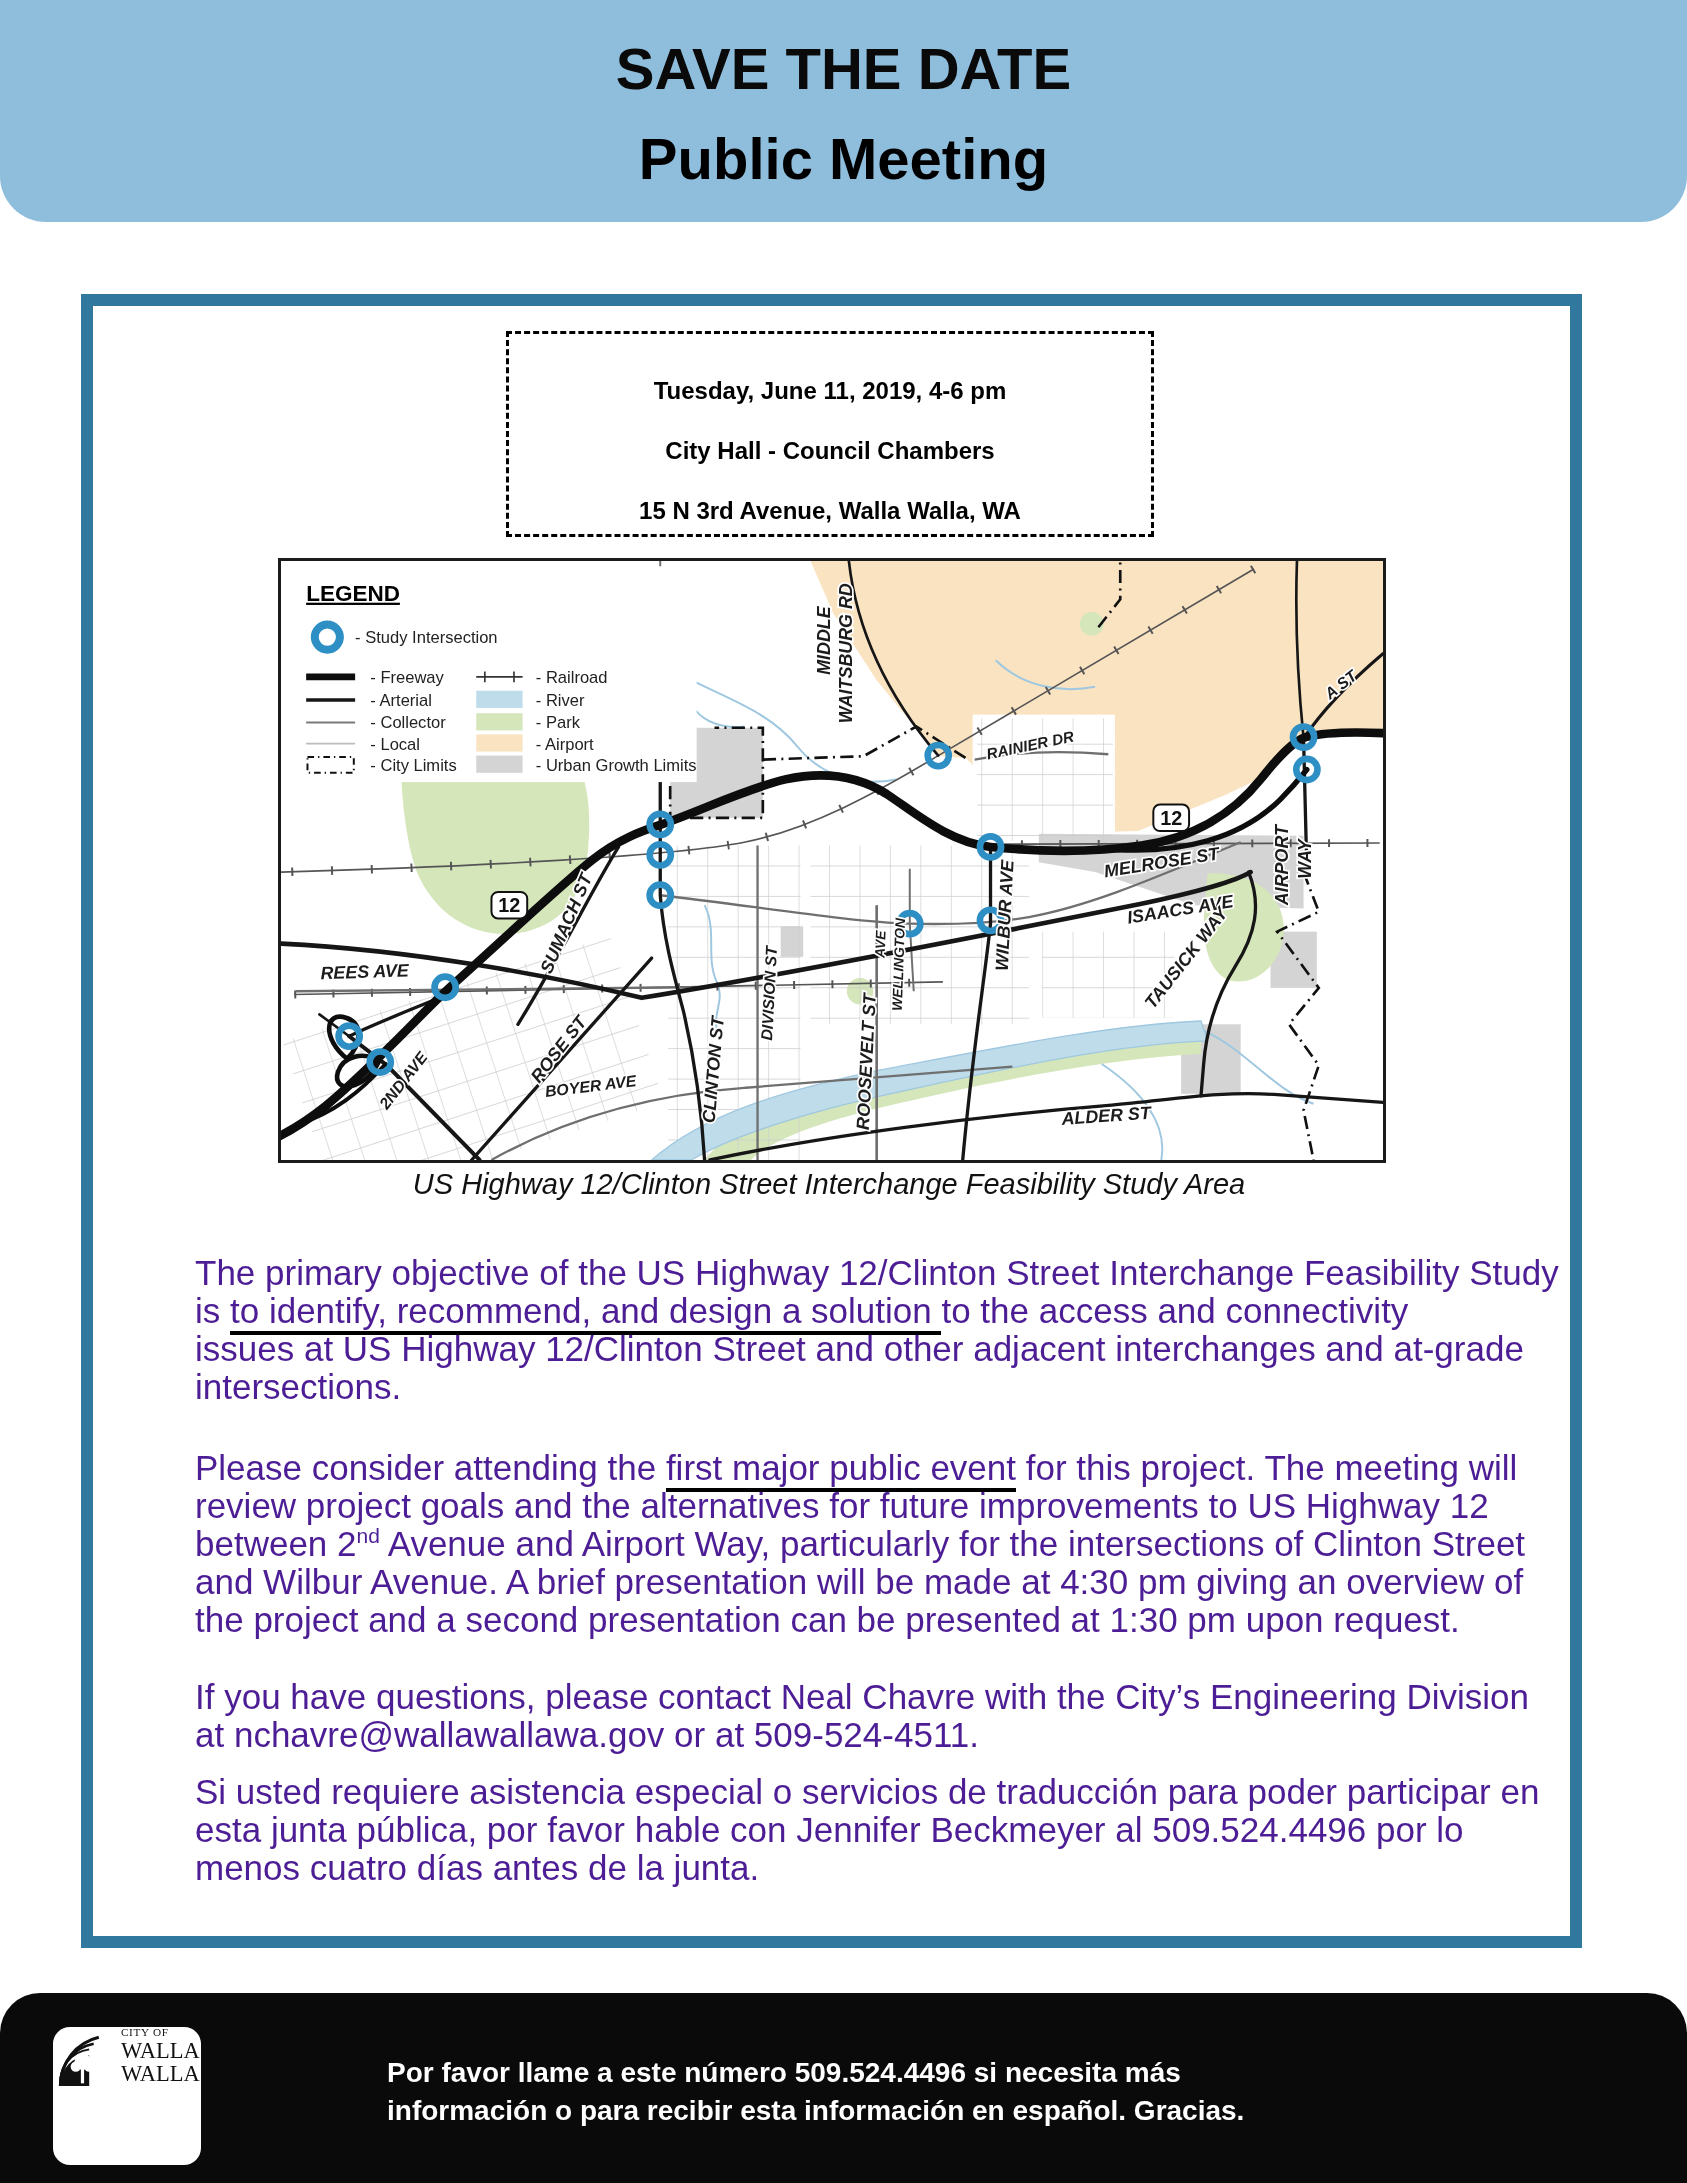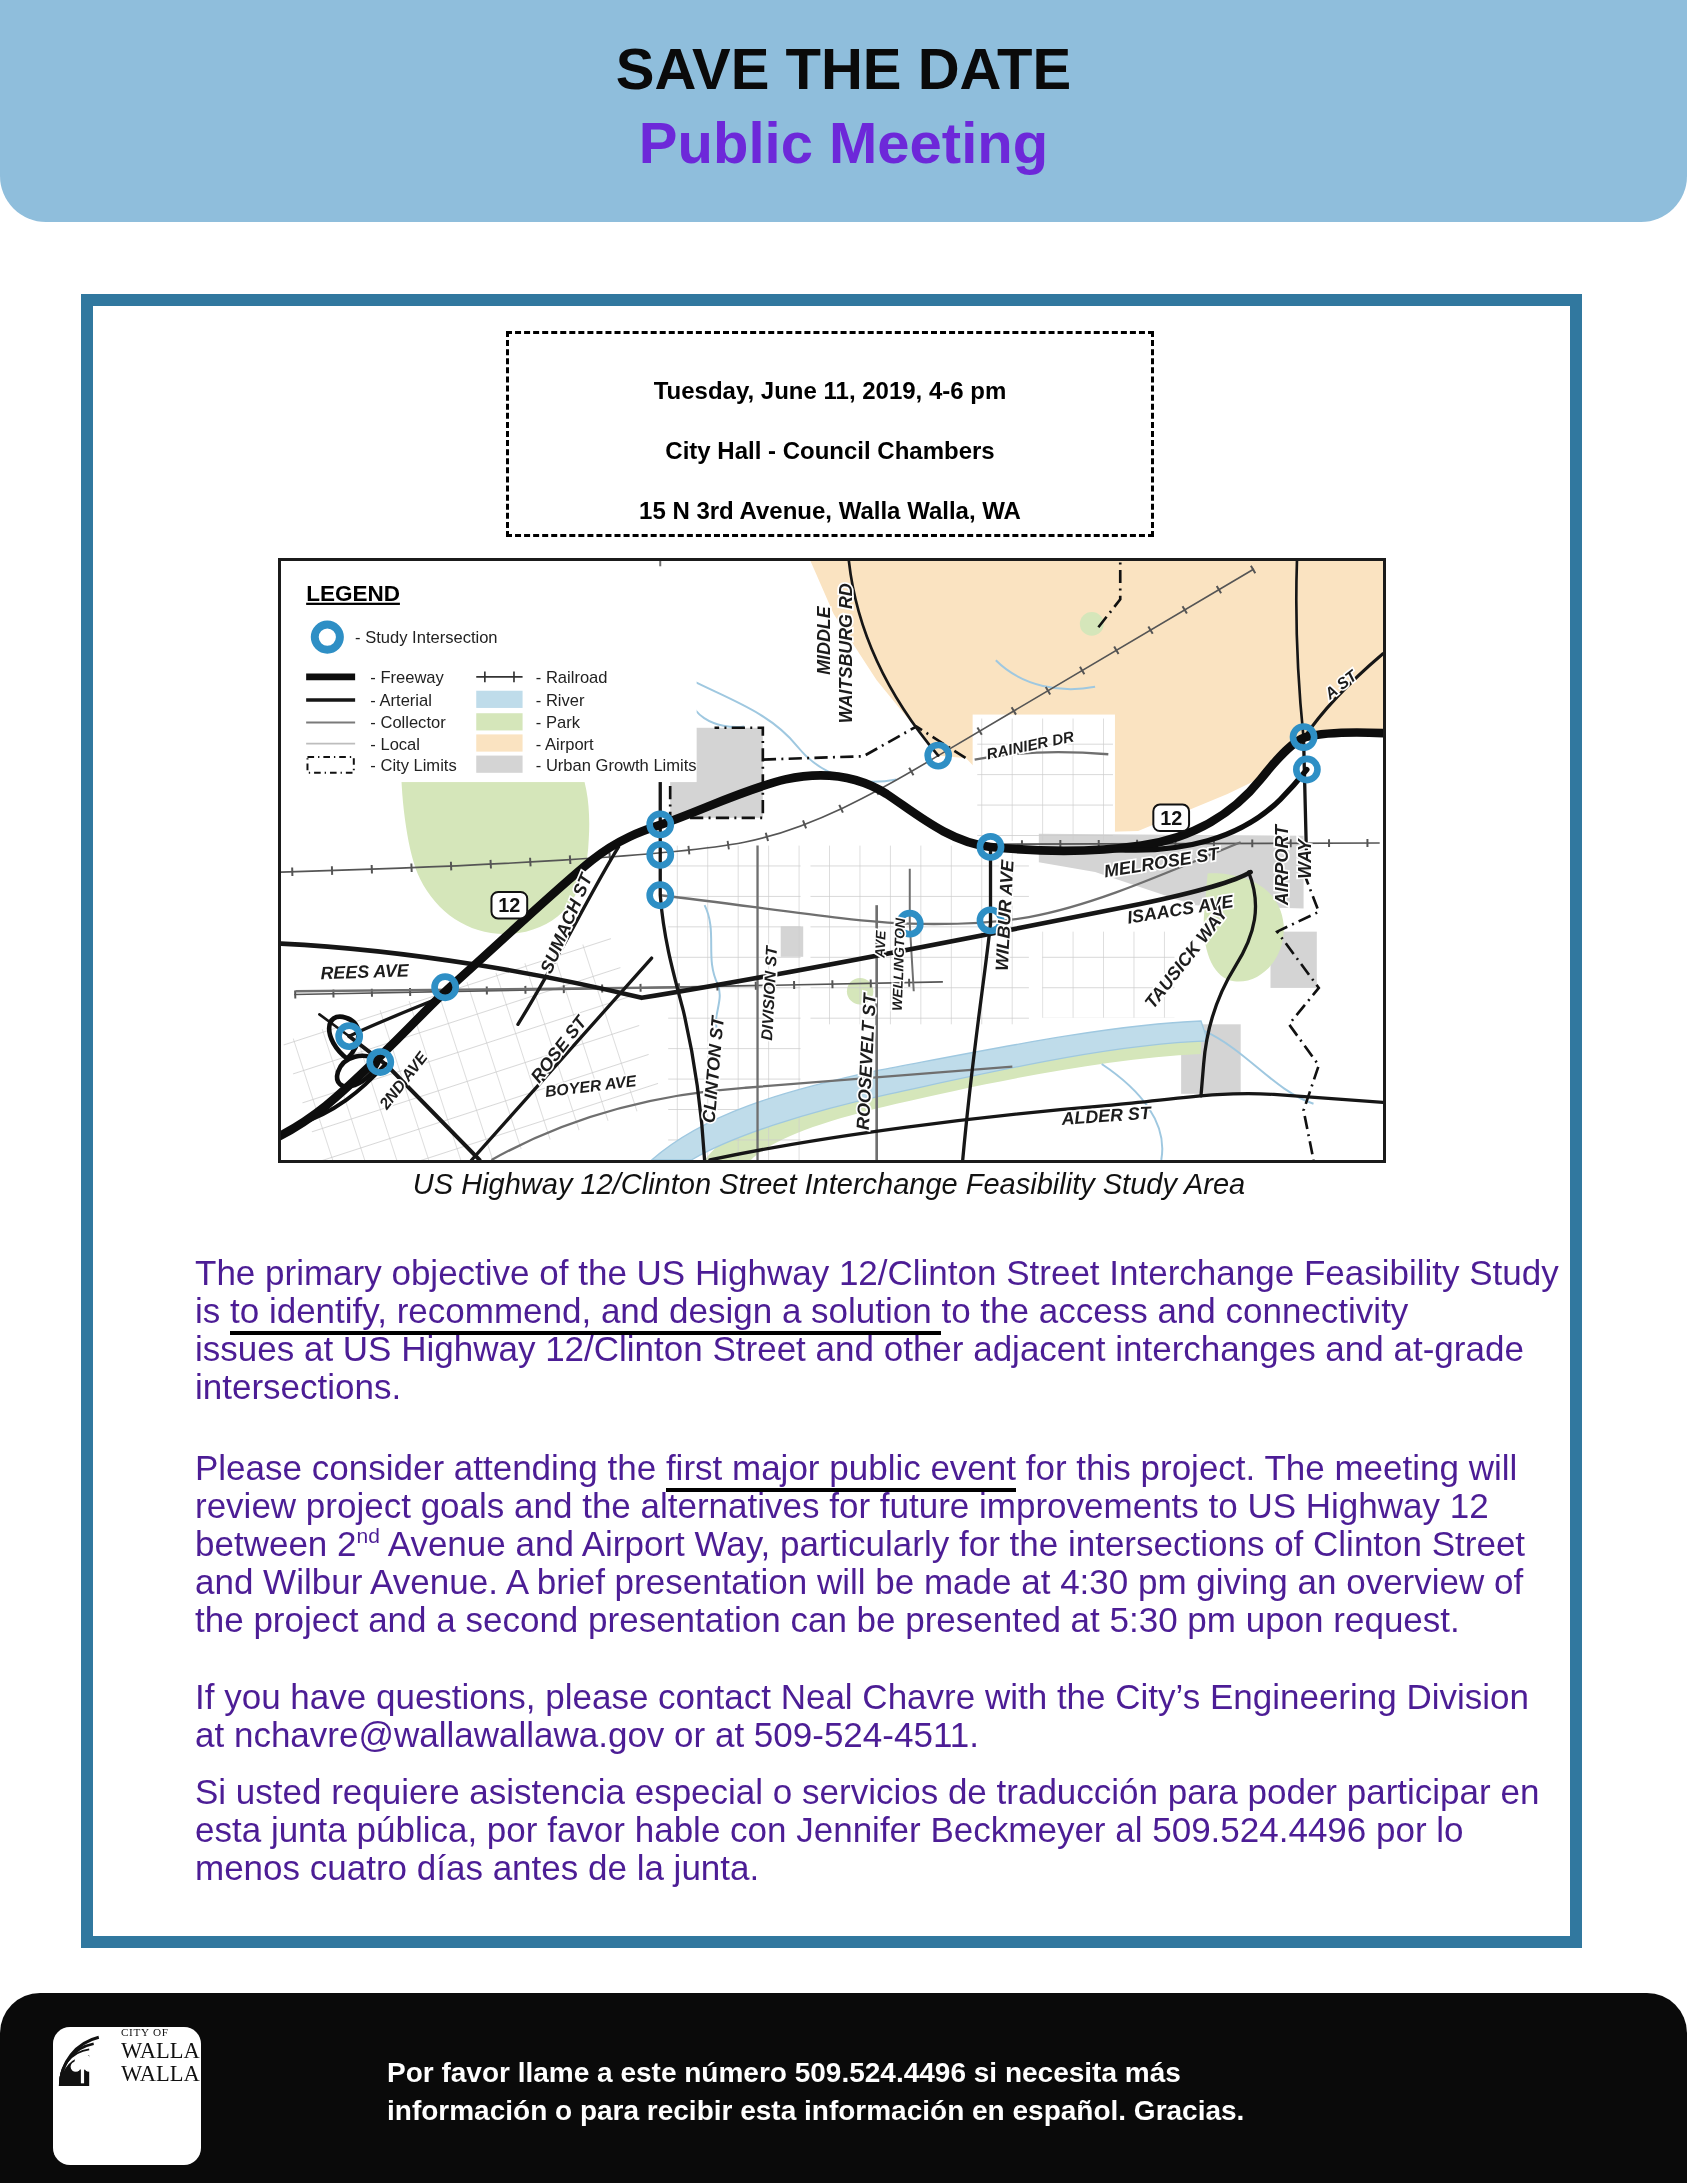--- a/index.html
+++ b/index.html
@@ -7,21 +7,21 @@
     --study-blue:#2e8fc5; --park-green:#d5e6ba; --airport-peach:#fae3c1;
     --river-blue:#bfdcea; --urban-gray:#d4d4d4;
   }
   html,body{margin:0;padding:0;background:#fff;}
   .page{position:relative;width:1687px;height:2183px;background:#fff;overflow:hidden;
         font-family:"Liberation Sans",sans-serif;color:#000;}
 
   .header{position:absolute;left:0;top:0;width:1687px;height:222px;background:var(--header-bg);
           border-radius:0 0 46px 46px;text-align:center;}
   .header .h1{margin-top:32px;font-size:58px;line-height:74px;font-weight:bold;color:#0a0a0a;}
-  .header .h2{font-size:58px;line-height:74px;font-weight:bold;color:#6d28d9;}
+  .header .h2{font-size:58px;line-height:74px;font-weight:bold;color:#000000;margin-top:16px;}
 
   .frame{position:absolute;left:81px;top:294px;width:1501px;height:1654px;
          border:12px solid var(--frame-blue);box-sizing:border-box;background:#fff;}
 
   .datebox{position:absolute;left:506px;top:331px;width:648px;height:206px;
            border:3.3px dashed #000;box-sizing:border-box;text-align:center;padding-top:26.5px;}
   .datebox .dl{font-size:24px;font-weight:bold;line-height:60px;}
 
   .mapwrap{position:absolute;left:278px;top:558px;width:1102px;height:599px;
            border:3.3px solid #1b1b1b;box-sizing:content-box;background:#fff;}
@@ -268,21 +268,21 @@
       <div class="tline"><span>The primary objective of the US Highway 12/Clinton Street Interchange Feasibility Study</span></div>
       <div class="tline"><span>is </span><span class="b u">to identify, recommend, and design a solution </span><span>to the access and connectivity</span></div>
       <div class="tline"><span>issues at US Highway 12/Clinton Street and other adjacent interchanges and at-grade</span></div>
       <div class="tline"><span>intersections.</span></div>
     </div>
   <div class="bodytext p2">
       <div class="tline"><span>Please consider attending the </span><span class="b u">first major public event</span><span> for this project. The meeting will</span></div>
       <div class="tline"><span>review project goals and the alternatives for future improvements to US Highway 12</span></div>
       <div class="tline"><span>between 2</span><sup>nd</sup><span> Avenue and Airport Way, particularly for the intersections of Clinton Street</span></div>
       <div class="tline"><span>and Wilbur Avenue. A brief presentation will be made at 4:30 pm giving an overview of</span></div>
-      <div class="tline"><span>the project and a second presentation can be presented at 5:30 pm upon request.</span></div>
+      <div class="tline"><span>the project and a second presentation can be presented at 1:30 pm upon request.</span></div>
     </div>
   <div class="bodytext p3">
       <div class="tline"><span>If you have questions, please contact Neal Chavre with the City’s Engineering Division</span></div>
       <div class="tline"><span>at nchavre@wallawallawa.gov or at 509-524-4511.</span></div>
     </div>
   <div class="bodytext p4">
       <div class="tline"><span>Si usted requiere asistencia especial o servicios de traducción para poder participar en</span></div>
       <div class="tline"><span>esta junta pública, por favor hable con Jennifer Beckmeyer al 509.524.4496 por lo</span></div>
       <div class="tline"><span>menos cuatro días antes de la junta.</span></div>
     </div>

